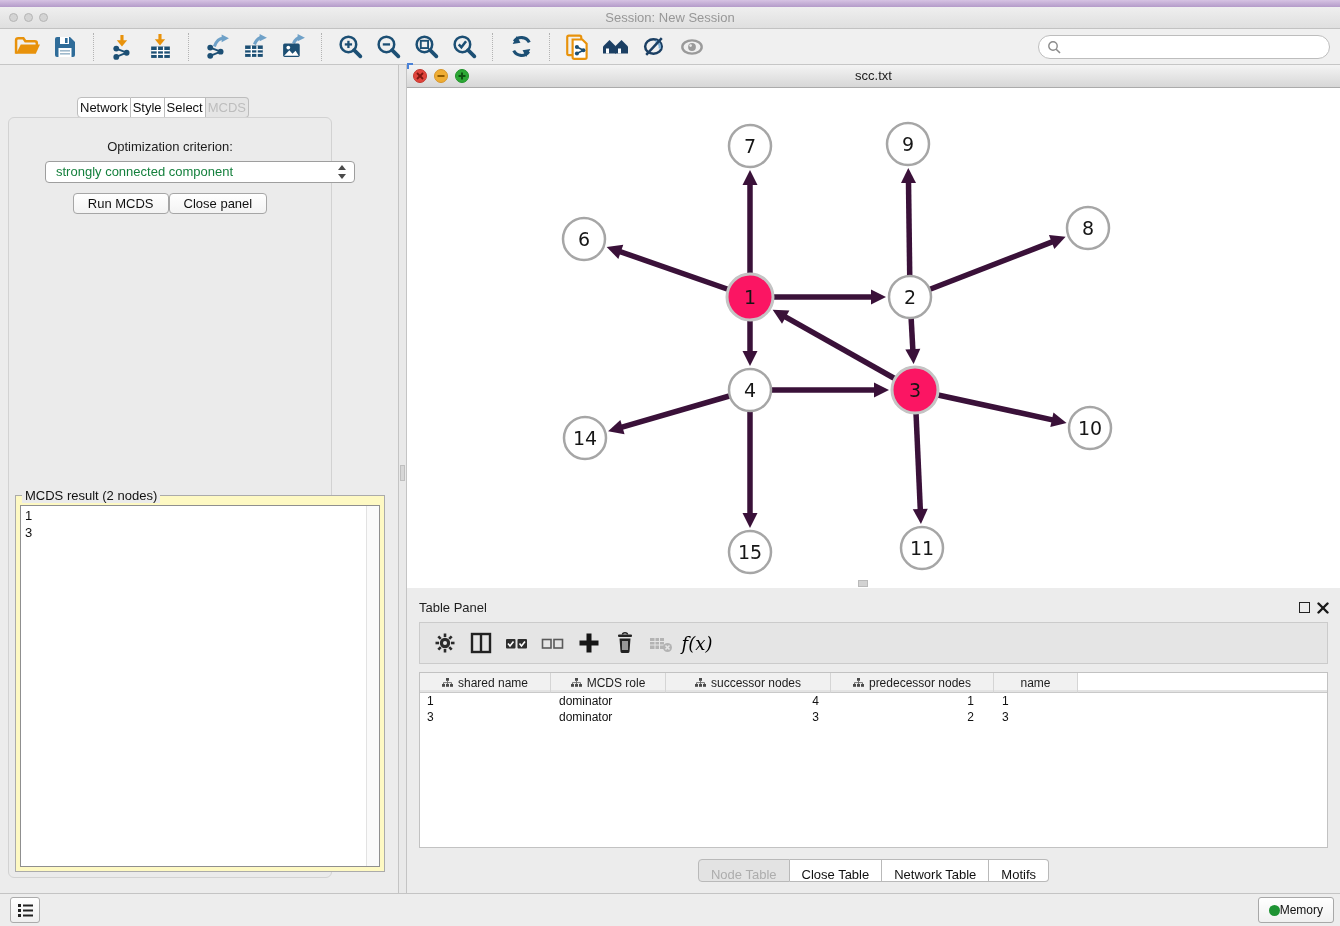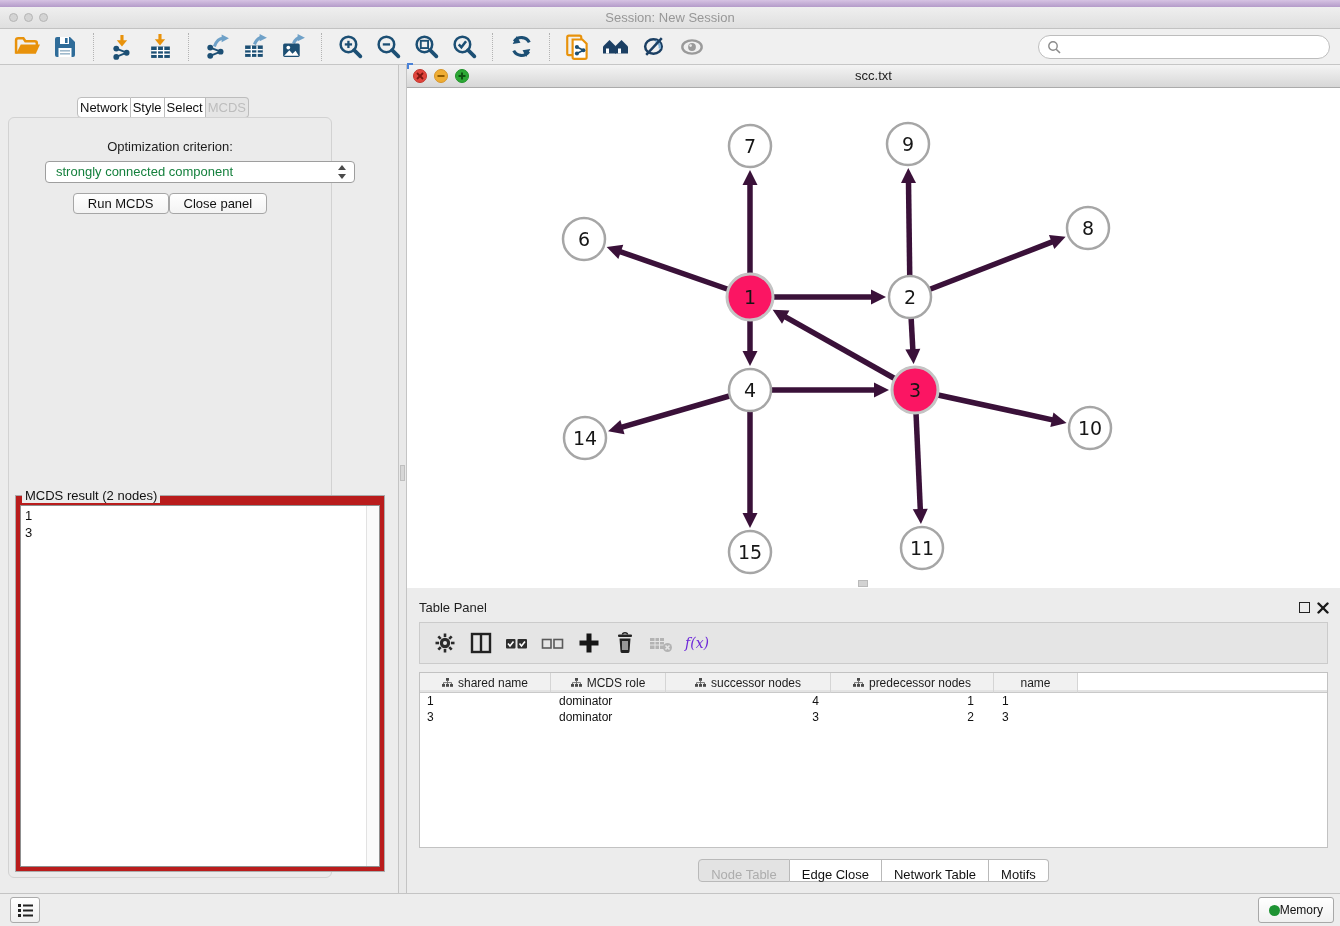--- a/index.html
+++ b/index.html
@@ -45,21 +45,21 @@
     border:1px solid #9E9E9E; border-radius:4px; font-size:13px; color:#15803d;
     line-height:20px; padding-left:10px; }
   .stepper { position:absolute; right:7px; top:3px; width:9px; height:14px; }
   .stepper:before, .stepper:after { content:""; position:absolute; left:0; border-left:4.5px solid transparent; border-right:4.5px solid transparent; }
   .stepper:before { top:0; border-bottom:5px solid #4A4A4A; }
   .stepper:after { bottom:0; border-top:5px solid #4A4A4A; }
   .cp-buttons { position:absolute; left:0; top:75px; width:100%; display:flex; justify-content:center; }
   .btn { height:21px; background:linear-gradient(#FFFFFF,#F3F3F3); border:1px solid #A6A6A6;
     border-radius:4px; font-size:13px; color:#111; padding:0 14px; line-height:19px; }
   .result-fieldset { position:absolute; left:6px; top:377px; width:370px; height:377px;
-    border:1px solid #ABABAB; background:#b91c1c; }
+    border:1px solid #ABABAB; background:#fef9c3; }
   .result-legend { position:absolute; left:6px; top:-8px; background:#EBEBEB; padding:0 3px;
     font-size:13px; color:#111; }
   .result-text { position:absolute; left:4px; right:4px; top:9px; bottom:4px; background:#FFF;
     border:1px solid #8F8F8F; font-size:13px; line-height:17px; color:#111;
     padding:1px 4px; white-space:pre; }
   .result-scroll { position:absolute; right:0; top:0; bottom:0; width:13px; background:#FAFAFA; border-left:1px solid #E2E2E2; }
 
   
   .v-splitter { position:absolute; left:398px; top:65px; width:9px; height:828px;
     background:#E9E9E9; border-left:1px solid #C4C4C4; border-right:1px solid #C4C4C4; }
@@ -81,21 +81,21 @@
   .canvas-handle { position:absolute; left:451px; bottom:1px; width:10px; height:7px; background:#D2D2D2; border:1px solid #BABABA; }
 
   
   .table-panel { position:absolute; left:407px; top:593px; width:933px; height:300px; background:#ECECEC; }
   .tp-title { position:absolute; left:12px; top:7px; font-size:13px; color:#1F1F1F; }
   .tp-float { right:30px; top:9px; }
   .tp-close { right:11px; top:9px; }
   .tp-toolbar { position:absolute; left:12px; top:29px; width:909px; height:42px;
     background:#E5E5E5; border:1px solid #CBCBCB; display:flex; align-items:center; gap:6px; padding-left:10px; }
   .tpt-btn { width:30px; height:30px; display:flex; align-items:center; justify-content:center; }
-  .fx-label { font-family:"DejaVu Serif", serif; font-style:italic; font-size:14px; color:#6d28d9; }
+  .fx-label { font-family:"DejaVu Serif", serif; font-style:italic; font-size:18px; color:#000000; }
   .tp-table { position:absolute; left:12px; top:79px; width:909px; height:176px; background:#FFF; border:1px solid #C2C2C2; }
   .tbl-header, .tbl-row { display:grid; grid-template-columns:131px 115px 165px 163px 84px 1fr; }
   .tbl-header { height:20px; }
   .th-cell { background:#F1F1F1; border-right:1px solid #D5D5D5; border-bottom:1px solid #C9C9C9;
     box-shadow:inset 0 -2px 0 #E3E3E3; font-size:12px; color:#1C1C1C;
     display:flex; align-items:center; justify-content:center; gap:5px; position:relative; }
   .th-empty { background:#FFF; border-bottom:1px solid #C9C9C9; box-shadow:inset 0 -2px 0 #E3E3E3; }
   .tbl-row { height:16px; }
   .td { font-size:12px; color:#111; line-height:16px; overflow:hidden; }
   .td.c0 { padding-left:7px; }
@@ -550,21 +550,21 @@
           <div class="td c2">3</div>
           <div class="td c3">2</div>
           <div class="td c4">3</div>
           <div class="td"></div>
         </div>
       </div>
   </div>
 
   <div class="tp-tabs">
     <div class="tp-tab active">Node Table</div>
-    <div class="tp-tab">Edge Close</div>
+    <div class="tp-tab">Close Table</div>
     <div class="tp-tab">Network Table</div>
     <div class="tp-tab">Motifs</div>
   </div>
 </div>
 
 <div class="status-bar">
   <div class="list-btn">
     <svg width="17" height="15" viewBox="0 0 17 15">
         <g fill="#222">
           <rect x="1" y="1" width="3" height="3"></rect>

